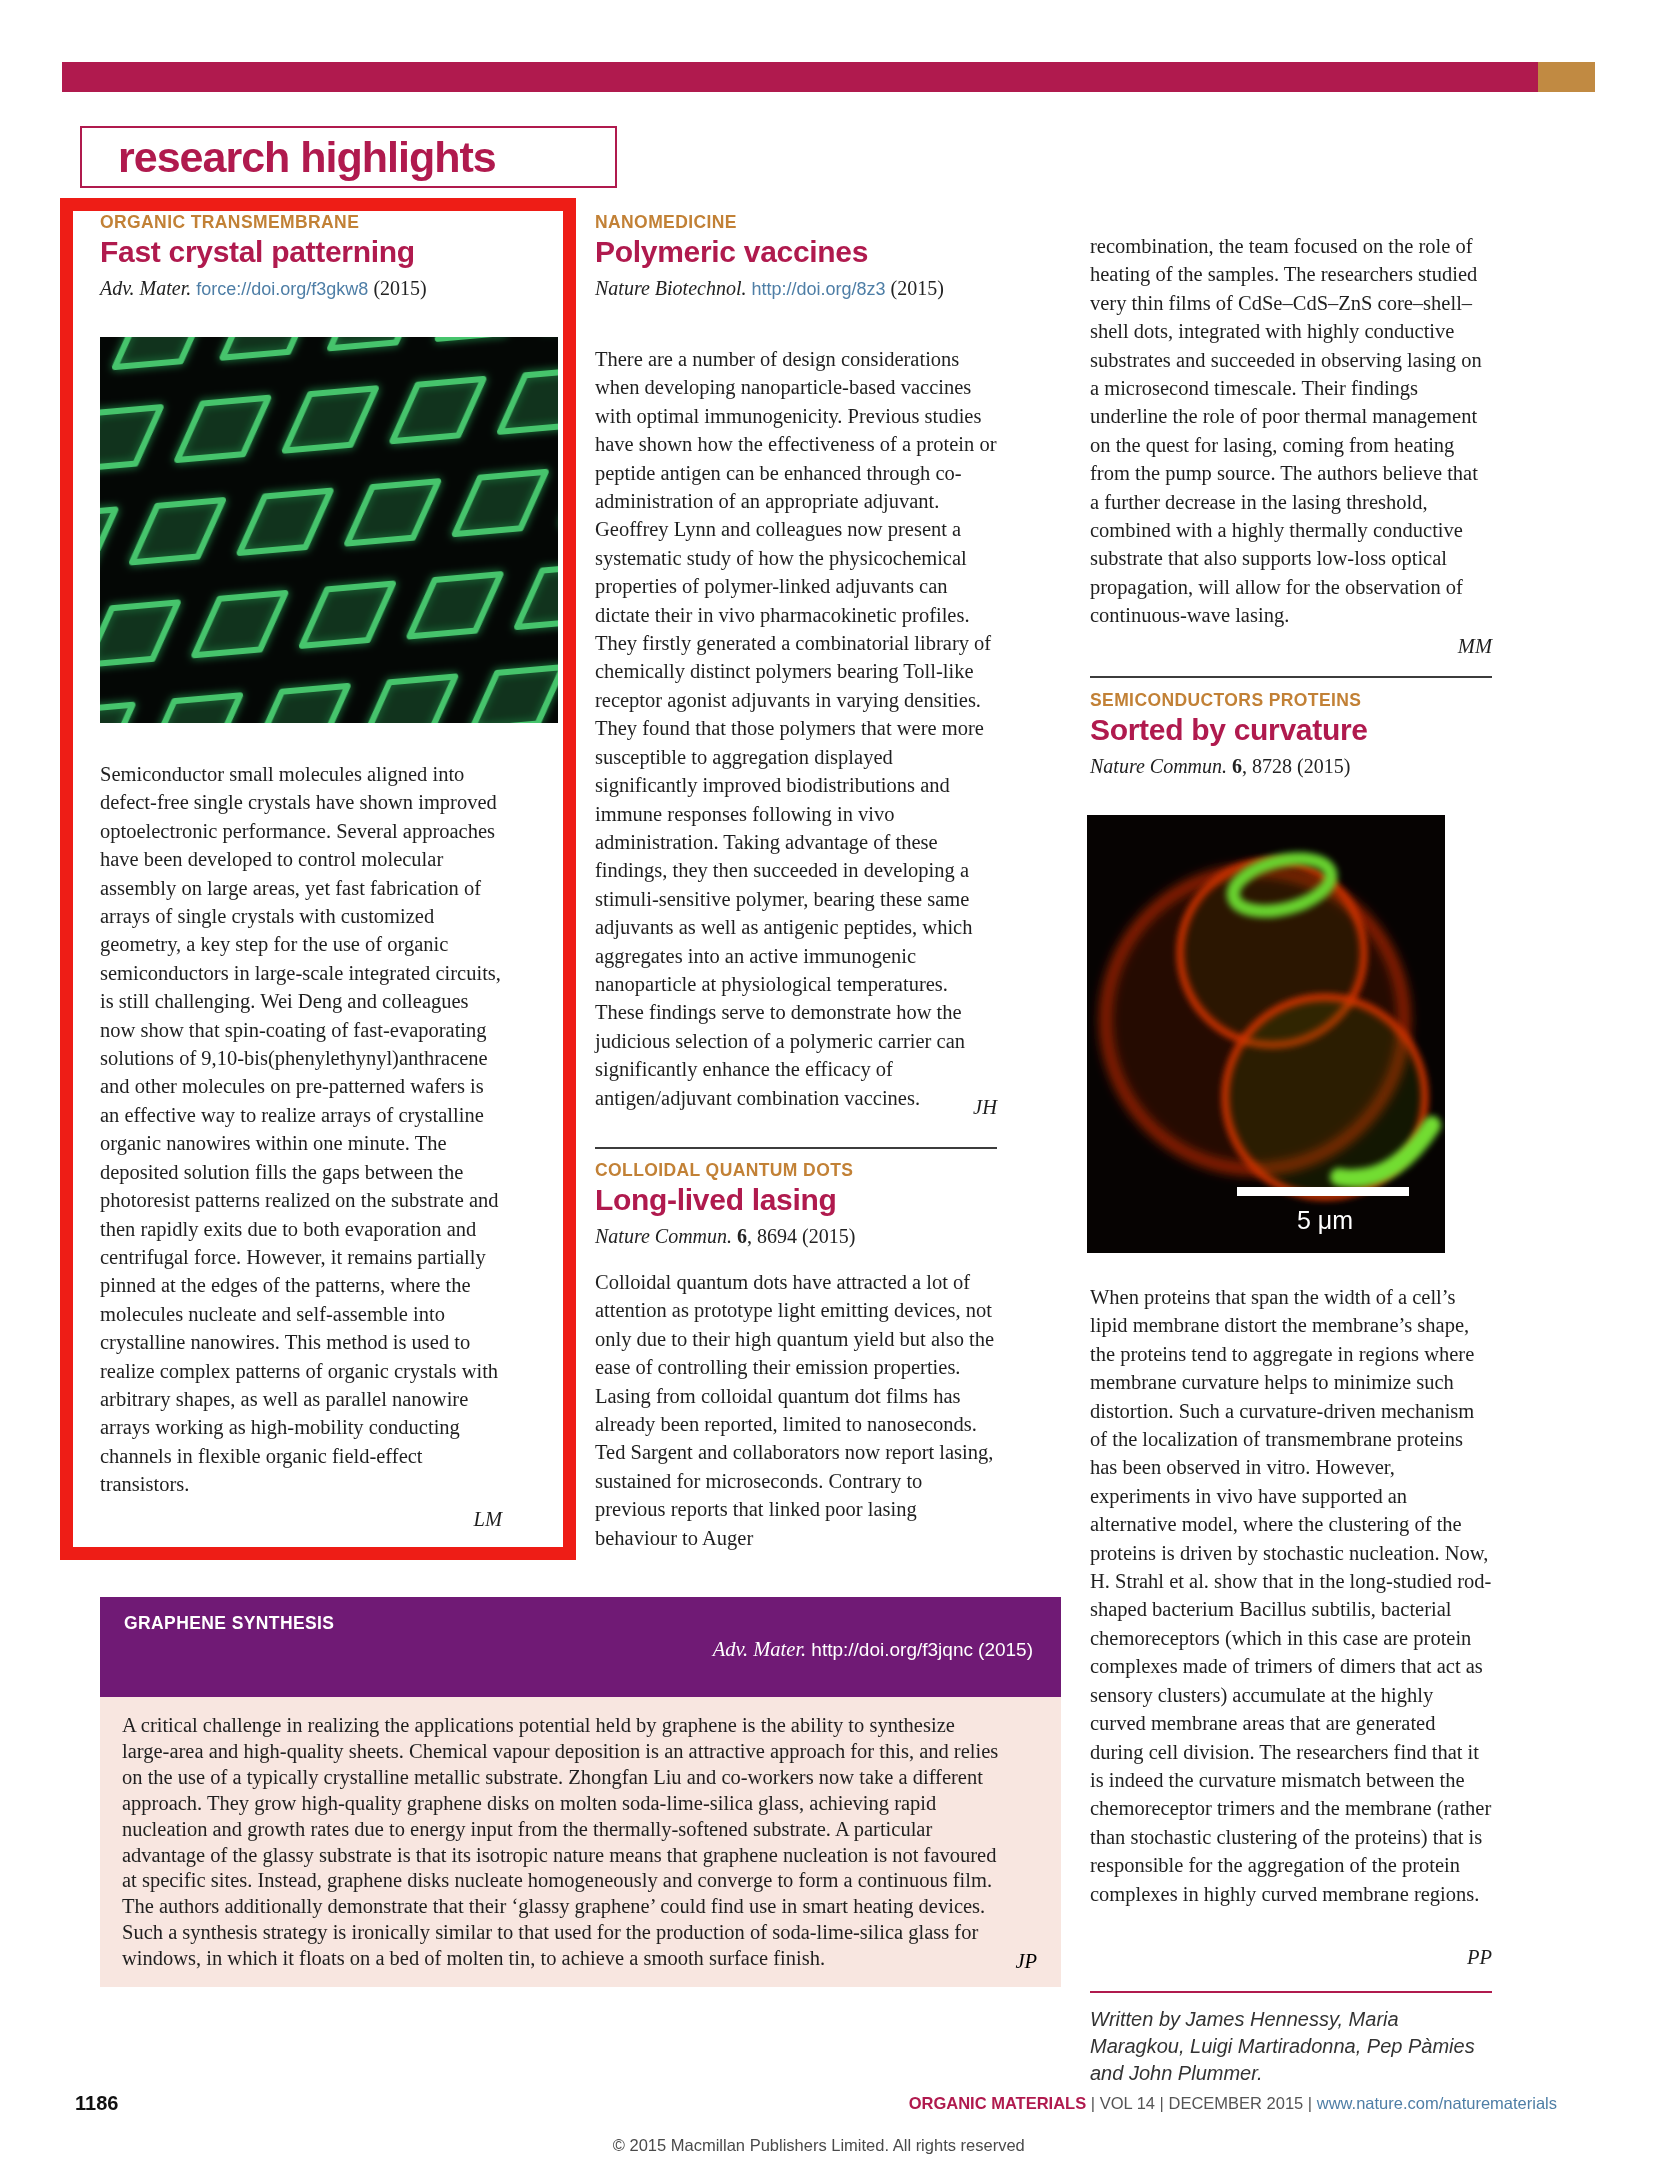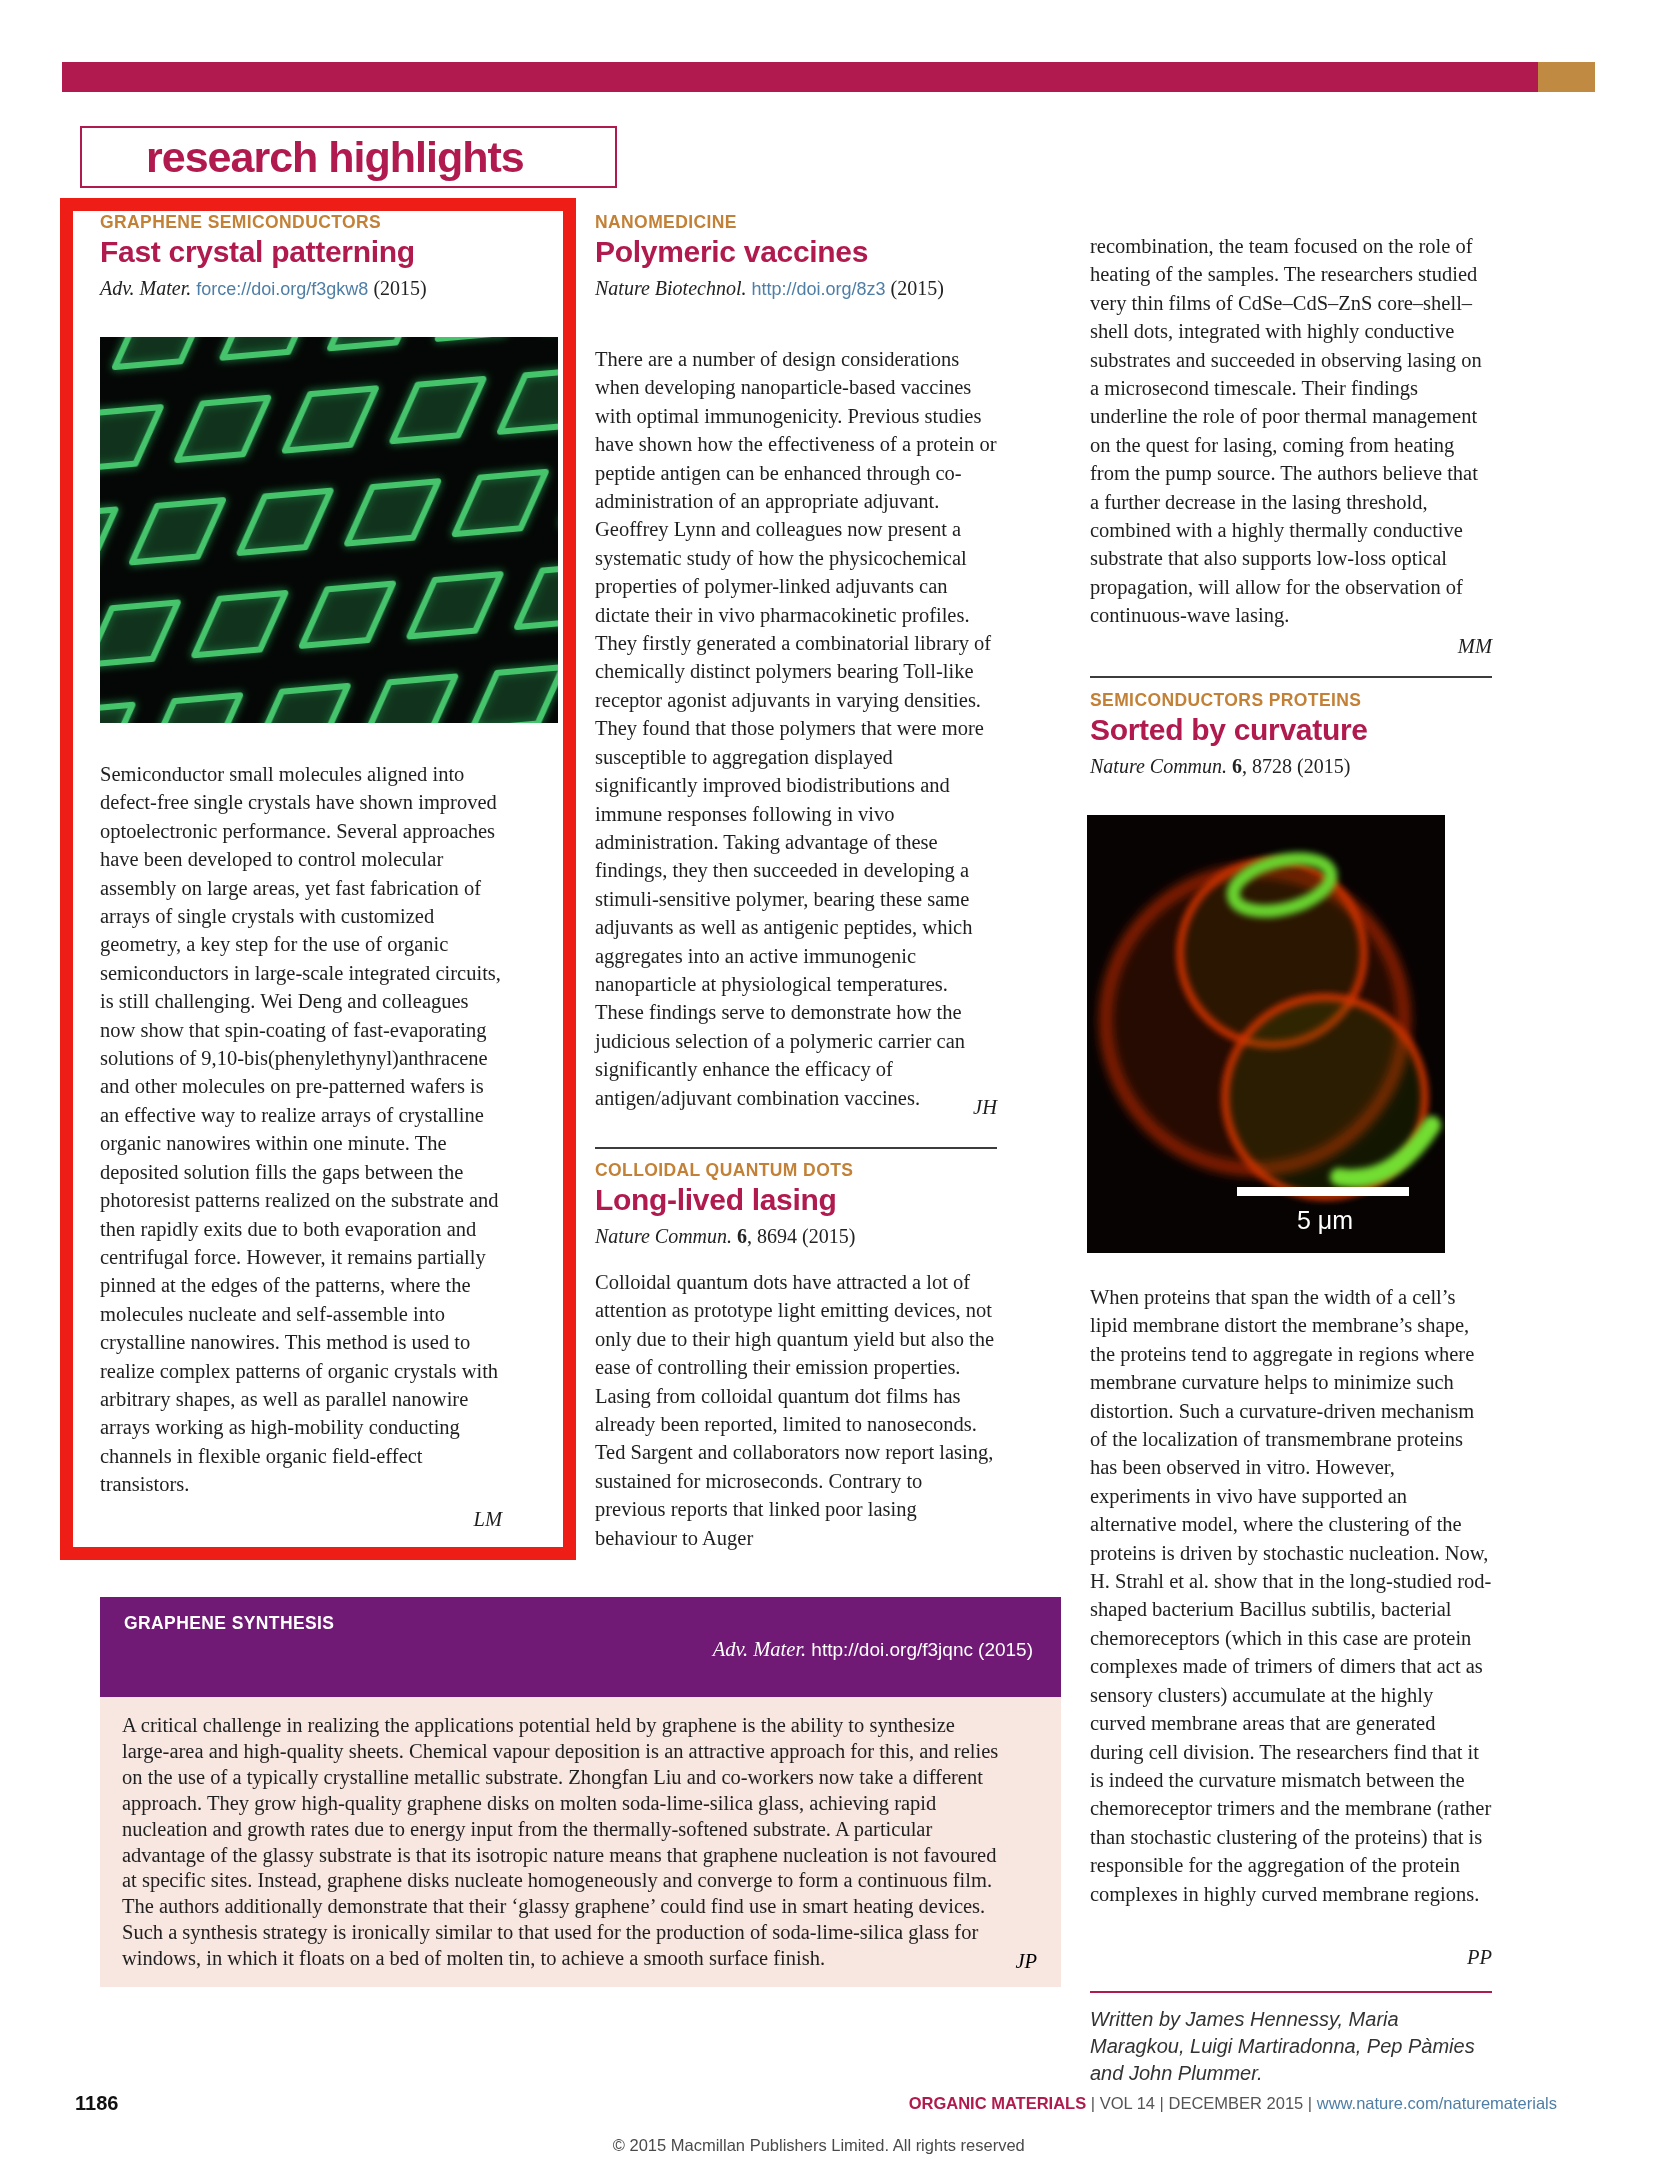--- a/index.html
+++ b/index.html
@@ -8,21 +8,21 @@
     position:relative; width:1654px; height:2174px; background:#ffffff;
     font-family:"Liberation Sans", sans-serif; overflow:hidden;
     margin:0 auto;
   }
   .abs { position:absolute; }
 
   
   .topbar { background:#b01a4e; }
   .topbar-square { background:#c18a42; }
   .masthead-box { border:2px solid #b01a4e; display:flex; align-items:center; }
-  .masthead-title { font-size:43px; font-weight:bold; color:#b01a4e; letter-spacing:-1px; padding-left:64px; }
+  .masthead-title { font-size:43px; font-weight:bold; color:#b01a4e; letter-spacing:-1px; padding-left:36px; }
 
   
   .red-annotation { border:13px solid #ee1d16; pointer-events:none; z-index:50; }
 
   
   .art-head { line-height:1.15; }
   .category { font-size:17.5px; font-weight:bold; color:#c28136; letter-spacing:.4px; }
   .art-title { font-size:30px; font-weight:bold; color:#b01a4e; letter-spacing:-.3px; margin:3px 0 7px 0; }
   .citation { font-family:"Liberation Serif", serif; font-size:20px; color:#222; margin:0; }
   .citation .jn { font-style:italic; }
@@ -67,21 +67,21 @@
 
   <div class="abs topbar" style="left:62px; top:62px; width:1476px; height:30px;"></div>
   <div class="abs topbar-square" style="left:1538px; top:62px; width:57px; height:30px;"></div>
   <div class="abs masthead-box" style="left:80px; top:126px; width:537px; height:62px;">
     <div class="masthead-title">research highlights</div>
   </div>
 
   <div class="abs red-annotation" style="left:60px; top:198px; width:516px; height:1362px;"></div>
 
   <header class="abs art-head" style="left:100px; top:212px; width:410px;">
-    <div class="category">GRAPHENE SEMICONDUCTORS</div>
+    <div class="category">ORGANIC TRANSMEMBRANE</div>
     <h2 class="art-title">Fast crystal patterning</h2>
     <p class="citation"><span class="jn">Adv. Mater.</span> <a class="doi" href="#">force://doi.org/f3gkw8</a> <span>(2015)</span></p>
   </header>
 
   <figure class="abs figure" style="left:100px; top:337px; width:458px; height:386px; margin:0;">
     <svg viewBox="0 0 458 386" preserveAspectRatio="none">
       <rect x="0" y="0" width="458" height="386" fill="#040705"></rect>
       <defs>
         <path id="rhomb" d="M30,0 L96,0 L66,54 L0,54 Z" fill="rgba(30,70,40,0.28)" stroke="#46c46c" stroke-width="6" stroke-linejoin="round"></path>
       </defs>

